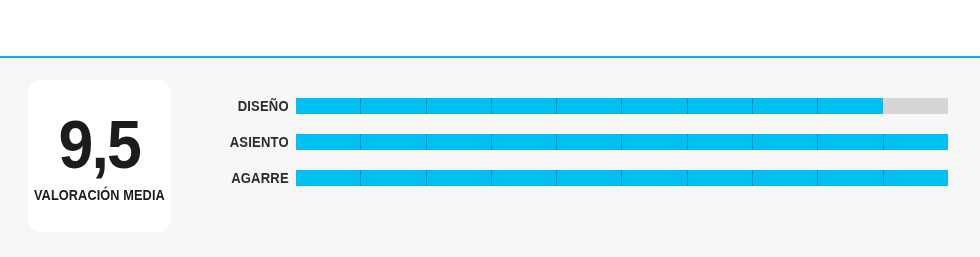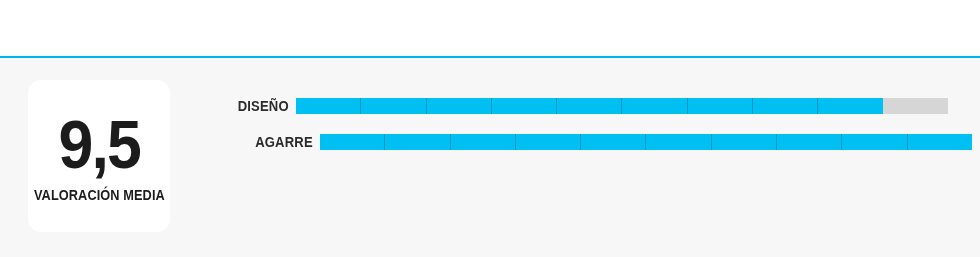--- a/index.html
+++ b/index.html
@@ -94,21 +94,21 @@
     width: 980px;
   }
 
   .rating-row {
     position: relative;
     height: 16px;
     margin-bottom: 20px;
     display: flex;
     align-items: center;
   }
-  .rating-row:last-child { margin-bottom: 0; padding-left: 24px; }
+  .rating-row:last-child { margin-bottom: 0; }
 
   .rating-label {
     width: 296px;
     padding-right: 8px;
     box-sizing: border-box;
     text-align: right;
     font-family: "Liberation Sans Narrow", "Liberation Sans", sans-serif;
     font-weight: bold;
     font-size: 14.5px;
     letter-spacing: 0.2px;
@@ -183,20 +183,38 @@
             <div class="tick-cell"></div>
             <div class="tick-cell"></div>
             <div class="tick-cell"></div>
             <div class="tick-cell over-empty"></div>
             <div class="tick-cell over-empty"></div>
           </div>
       </div>
     </div>
 
 
+    <div class="rating-row">
+      <div class="rating-label">ASIENTO</div>
+      <div class="rating-track">
+        <div class="rating-fill" style="width: 100%;"></div>
+        <div class="rating-ticks">
+            <div class="tick-cell"></div>
+            <div class="tick-cell"></div>
+            <div class="tick-cell"></div>
+            <div class="tick-cell"></div>
+            <div class="tick-cell"></div>
+            <div class="tick-cell"></div>
+            <div class="tick-cell"></div>
+            <div class="tick-cell"></div>
+            <div class="tick-cell"></div>
+            <div class="tick-cell over-empty"></div>
+          </div>
+      </div>
+    </div>
 
     <div class="rating-row">
       <div class="rating-label">AGARRE</div>
       <div class="rating-track">
         <div class="rating-fill" style="width: 100%;"></div>
         <div class="rating-ticks">
             <div class="tick-cell"></div>
             <div class="tick-cell"></div>
             <div class="tick-cell"></div>
             <div class="tick-cell"></div>

